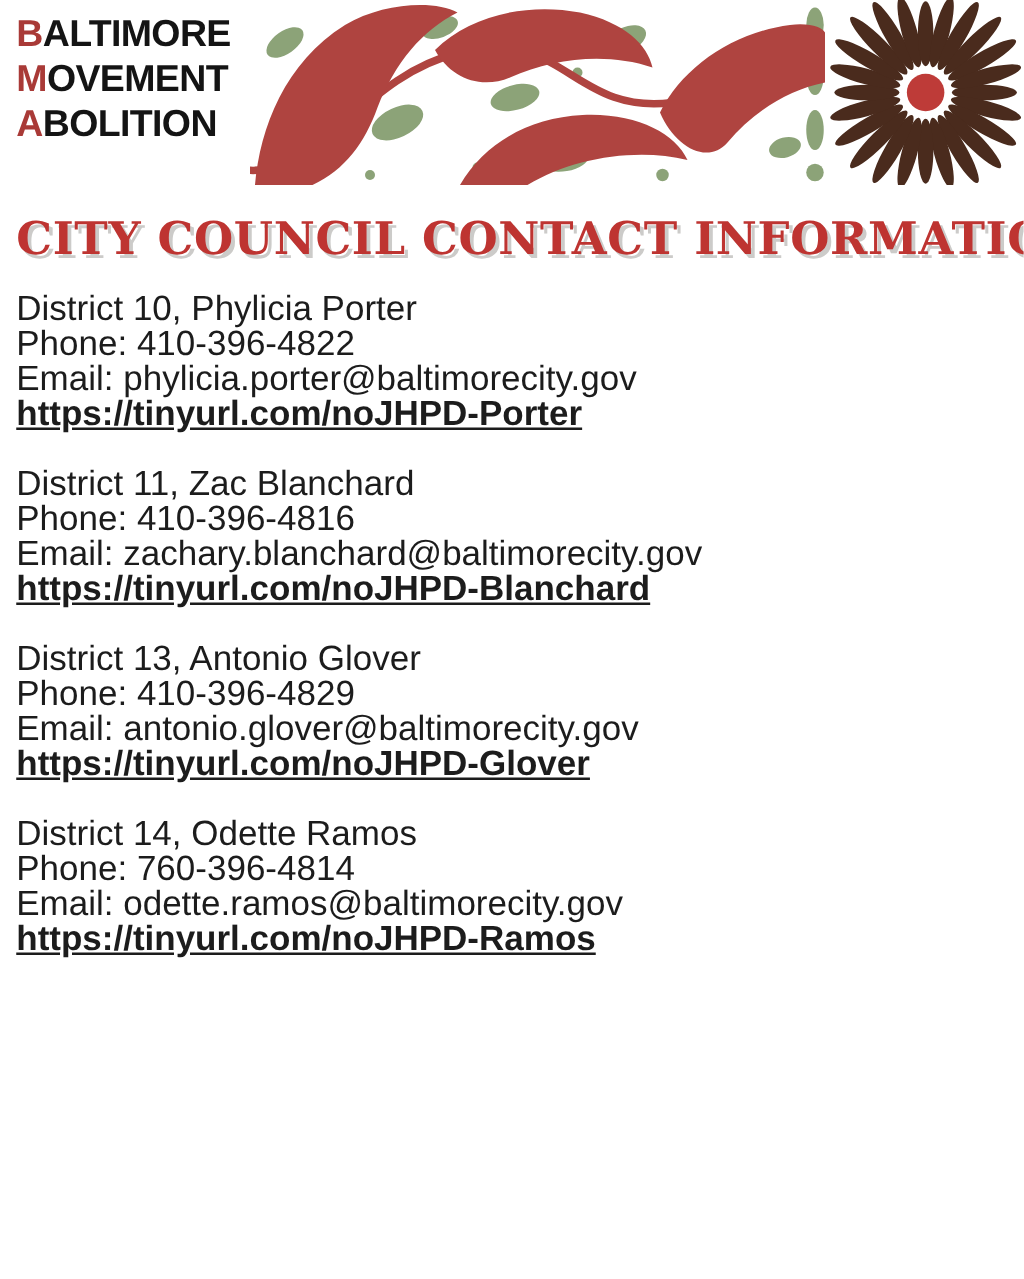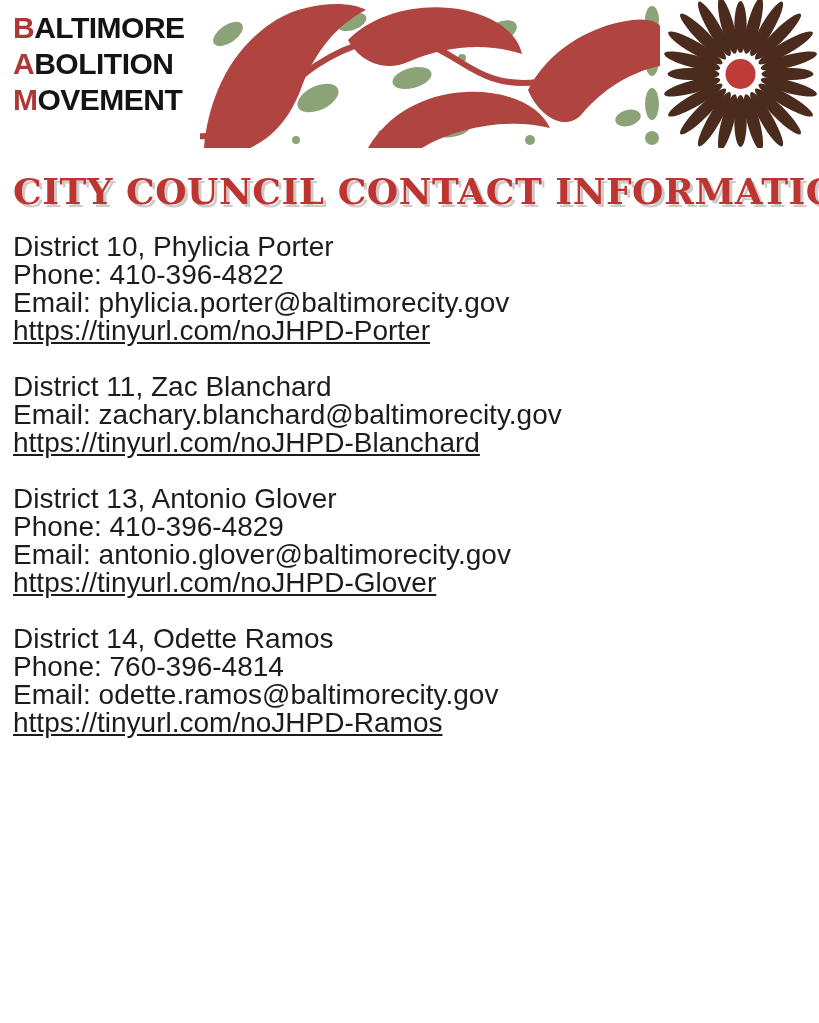--- a/index.html
+++ b/index.html
@@ -37,31 +37,32 @@
   
   .contacts {
     position:absolute; left:13px; top:233px; width:700px;
     font-size:28px; line-height:28px; color:#1C1C1C;
   }
   .contact { margin-bottom:28px; }
   .contact div, .contact a { display:block; }
   .contact a.link {
     color:#1C1C1C; text-decoration:underline; cursor:pointer;
     width:max-content;
+    font-weight:bold;
   }
 </style>
 </head>
 <body>
 
 <div class="page">
 
   <div class="logo">
     <div class="logo-line"><span class="initial">B</span><span>ALTIMORE</span></div>
+    <div class="logo-line"><span class="initial">M</span><span>OVEMENT</span></div>
     <div class="logo-line"><span class="initial">A</span><span>BOLITION</span></div>
-    <div class="logo-line"><span class="initial">M</span><span>OVEMENT</span></div>
   </div>
 
   <svg class="vine" viewBox="0 0 460 148" preserveAspectRatio="none">
     <g fill="#8CA378">
       <ellipse cx="28" cy="34" rx="17" ry="9" transform="rotate(-35 28 34)"></ellipse>
       <ellipse cx="58" cy="118" rx="21" ry="11" transform="rotate(-15 58 118)"></ellipse>
       <ellipse cx="118" cy="98" rx="22" ry="12" transform="rotate(-25 118 98)"></ellipse>
       <ellipse cx="152" cy="22" rx="15" ry="8" transform="rotate(-20 152 22)"></ellipse>
       <ellipse cx="212" cy="78" rx="20" ry="10" transform="rotate(-15 212 78)"></ellipse>
       <ellipse cx="252" cy="128" rx="19" ry="9" transform="rotate(-10 252 128)"></ellipse>
@@ -125,20 +126,21 @@
 
     <section class="contact">
       <div>District 10, Phylicia Porter</div>
       <div>Phone: 410-396-4822</div>
       <div>Email: phylicia.porter@baltimorecity.gov</div>
       <a class="link">https://tinyurl.com/noJHPD-Porter</a>
     </section>
 
     <section class="contact">
       <div>District 11, Zac Blanchard</div>
+      <div>Phone: 410-396-4816</div>
       <div>Email: zachary.blanchard@baltimorecity.gov</div>
       <a class="link">https://tinyurl.com/noJHPD-Blanchard</a>
     </section>
 
 
     <section class="contact">
       <div>District 13, Antonio Glover</div>
       <div>Phone: 410-396-4829</div>
       <div>Email: antonio.glover@baltimorecity.gov</div>
       <a class="link">https://tinyurl.com/noJHPD-Glover</a>

